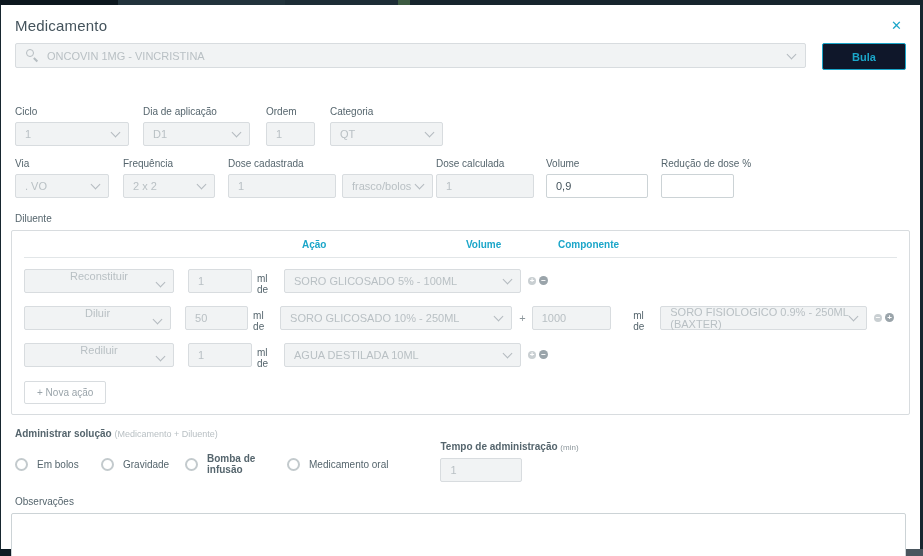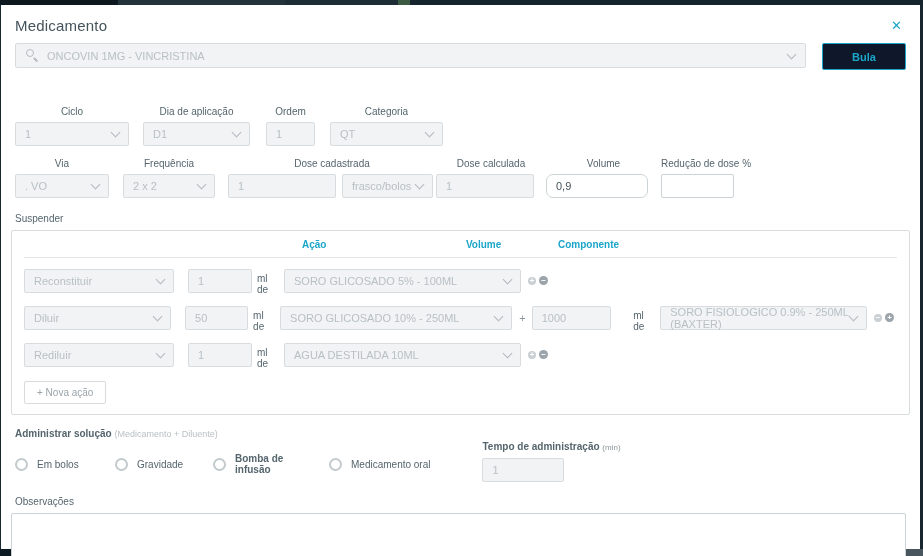--- a/index.html
+++ b/index.html
@@ -43,56 +43,56 @@
 
   .flabel { display:block; font-size:10px; color:#55656d; margin-bottom:5px; white-space:nowrap; }
   .fld {
     height:24px; background:#f1f3f4; border:1px solid #d8dcdf; border-radius:2px;
     display:flex; align-items:center; padding:0 9px; color:#b9c0c4; font-size:11px;
   }
   .fld.en { background:#fff; border-color:#ccd3d6; color:#44535c; }
   .row { display:flex; align-items:flex-end; }
   .row-1 { margin-top:13px; }
   .row-2 { margin-top:12px; }
-  .fgroup { flex:none;text-align:center; }
+  .fgroup { flex:none; }
 
   
   .w-ciclo{width:114px;margin-right:14px;} .w-dia{width:107px;margin-right:16px;margin-top:23px;}
   .w-ordem{width:49px;margin-right:15px;} .w-categ{width:113px;}
   
   .w-via{width:94px;margin-right:14px;} .w-freq{width:92px;margin-right:13px;}
   .w-dosec-in{width:108px;margin-right:6px;} .w-dosec-sel{width:91px;}
-  .w-dosecalc{width:98px;} .w-vol{width:102px;border-radius:7px;} .w-red{width:73px;}
+  .w-dosecalc{width:98px;} .w-vol{width:102px;} .w-red{width:73px;}
   .gap3{margin-right:3px;} .gap12{margin-right:12px;} .gap13{margin-right:13px;}
 
   
   .dil-label { font-size:10px; color:#55656d; margin-top:15px; }
   .dil-panel { margin:6px -4px 0 -4px; border:1px solid #d8dcdf; border-radius:2px; padding:0 12px 10px 12px; }
   .dil-head { display:flex; padding-top:8px; padding-bottom:7px; border-bottom:1px solid #e2e6e8;justify-content:center; }
   .dil-head span { font-size:10px; font-weight:700; color:#1ba6c9; }
   .h-acao{width:164px;} .h-vol{width:92px;}
   .dil-row { display:flex; align-items:center; margin-top:8px; }
-  .a-sel{width:150px; margin-right:14px;} .v-in{width:64px; margin-right:5px;}
+  .a-sel{width:150px; margin-right:14px;flex-direction:column;} .v-in{width:64px; margin-right:5px;}
   .mlde{font-size:10px; color:#55656d; width:24px; flex:none; margin-right:3px;margin-top:7px;}
   .c-sel{width:237px; margin-right:7px;}
   .joiner{font-size:11px;color:#8d979c;margin:0 6px 0 0;}
   .v2-in{width:81px;margin-right:22px;} .c2-sel{width:211px;margin-right:7px;}
   .circ { width:9px; height:9px; border-radius:50%; display:inline-flex; align-items:center; justify-content:center;
           color:#fff; font-size:8px; line-height:8px; margin-right:3px; flex:none; cursor:pointer; font-weight:700; }
   .circ.light{ background:#c9cfd2; width:8px; height:8px; }
   .circ.dark{ background:#9aa4aa; }
   .nova-btn { margin-top:12px; height:23px; padding:0 12px; background:#fff; border:1px solid #d8dcdf;
               border-radius:2px; color:#9aa4aa; font-size:10px; cursor:pointer; }
 
   
   .adm-label-row { margin-top:13px; font-size:10px; }
   .adm-label { font-weight:700; color:#55656d; }
   .adm-sub { color:#b9c0c4; font-size:9px; }
   .adm-body { display:flex; align-items:flex-end; margin-top:2px; }
-  .radios { display:flex; align-items:center; padding-bottom:7px;gap:14px; }
+  .radios { display:flex; align-items:center; padding-bottom:7px; }
   .radio-item { display:flex; align-items:center; cursor:pointer; }
   .radio-circle { width:13px; height:13px; border-radius:50%; border:2px solid #c3cacd; background:#fff; margin-right:9px; flex:none; }
   .radio-text { font-size:10px; color:#55656d; }
   .r1{width:86px;} .r2{width:84px;} .r3{width:80px; margin-right:22px;font-weight:bold;} .r4{margin-right:40px;}
   .tempo-group { margin-left:12px; }
   .tempo-label { font-size:10px; color:#55656d; font-weight:700; margin-bottom:6px; }
   .tempo-label .mino { font-weight:400; font-size:8px; color:#8d979c; }
   .w-tempo { width:82px; }
 
   
@@ -209,21 +209,21 @@
       </div>
     </div>
     <div class="fgroup">
       <span class="flabel">Redução de dose %</span>
       <div class="fld en w-red">
         <span></span>
       </div>
     </div>
   </div>
 
-  <div class="dil-label">Suspender</div>
+  <div class="dil-label">Diluente</div>
   <div class="dil-panel">
     <div class="dil-head">
       <span class="h-acao">Ação</span>
       <span class="h-vol">Volume</span>
       <span>Componente</span>
     </div>
 
     <div class="dil-row">
       <div class="fld a-sel">
         <span>Reconstituir</span>

